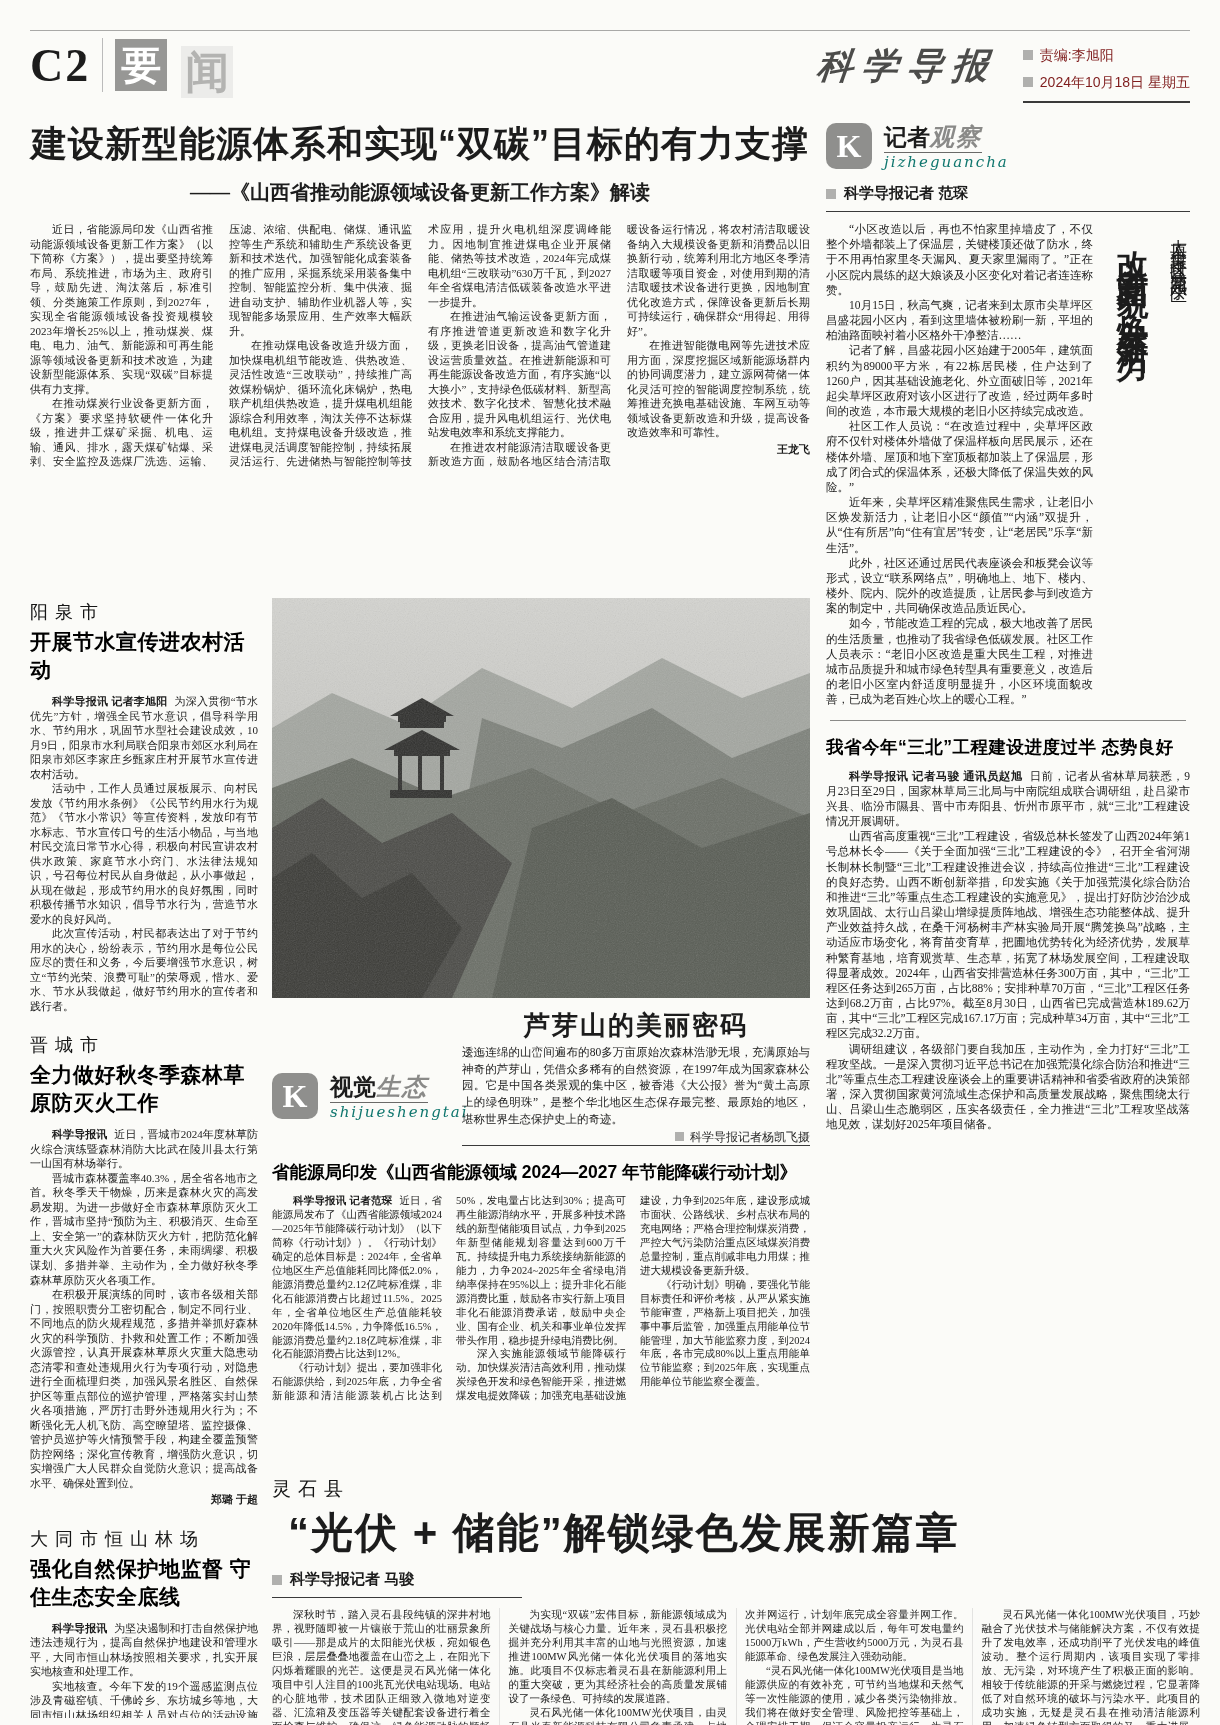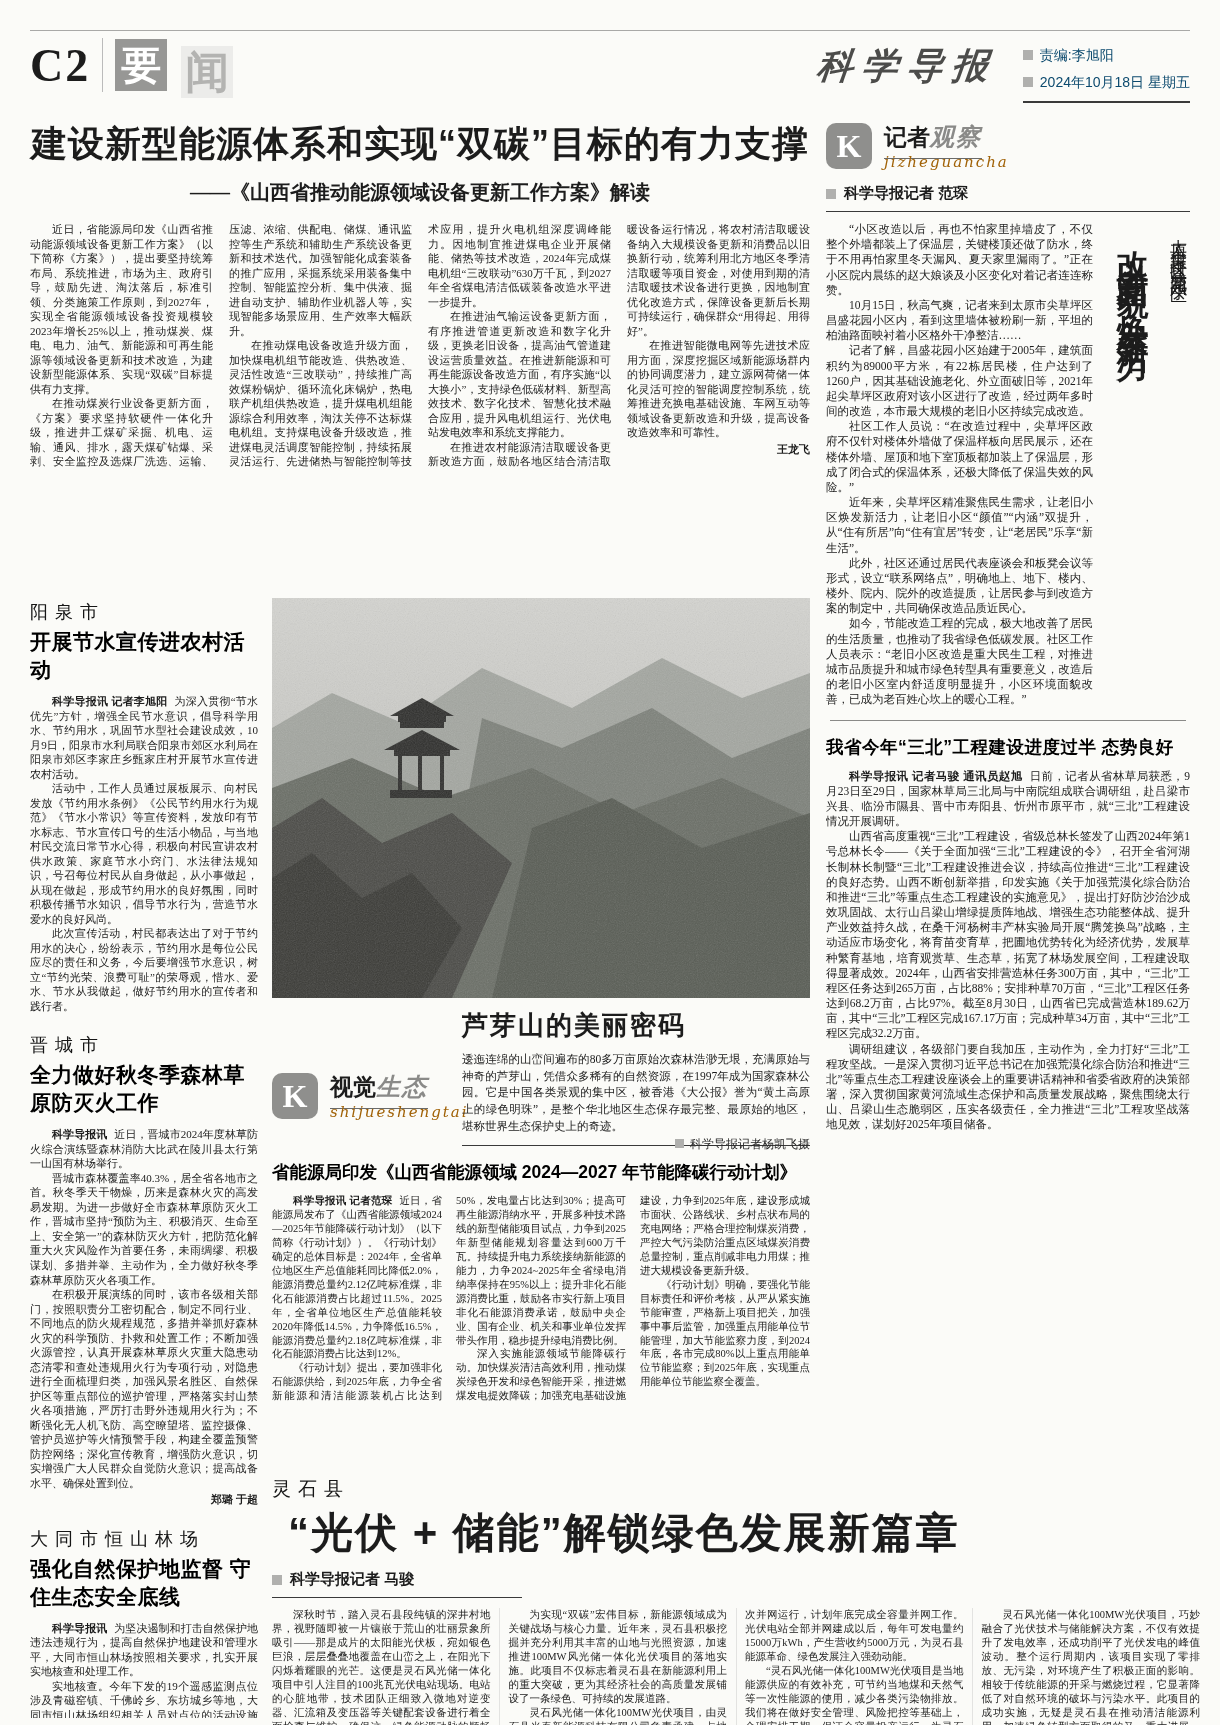--- a/index.html
+++ b/index.html
@@ -11,21 +11,21 @@
   .hdr{position:absolute;left:30px;top:38px;width:1160px;height:72px;display:flex;justify-content:space-between;align-items:flex-start;}
   .hdr-left{display:flex;align-items:center;gap:12px;}
   .c2{font:700 46px "Liberation Serif",serif;letter-spacing:2px;}
   .vbar{width:1px;height:54px;background:#bbb;}
   .yao{display:inline-block;width:52px;height:52px;background:#979795;color:#fff;
        font:700 40px/52px "Liberation Sans",sans-serif;text-align:center;}
   .wen{display:inline-block;width:52px;height:52px;background:#ececea;color:#b3b3b1;
        font:700 44px/52px "Liberation Sans",sans-serif;text-align:center;transform:translateY(7px);margin-left:2px;}
   .hdr-right{display:flex;align-items:flex-start;gap:26px;padding-top:4px;}
   .masthead{font:700 italic 36px "DejaVu Serif",serif;color:#4c4c4a;letter-spacing:9px;transform:skewX(-6deg);}
-  .pubinfo{font:14px "Liberation Sans",sans-serif;color:#0c4a6e;line-height:1.9;text-align:center;}
+  .pubinfo{font:14px "Liberation Sans",sans-serif;color:#7f1d1d;line-height:1.9;text-align:center;}
   .pubinfo .row{display:flex;align-items:center;gap:7px;}
   .sq{display:inline-block;width:10px;height:10px;background:#b0b0ae;flex:none;}
   .pubrule{border-top:2px solid #3a3a3a;margin-top:6px;}
 
   
   .jbody{font-size:11px;line-height:1.32;text-align:justify;overflow:hidden;}
   .jbody p{margin:0;text-indent:2em;}
   .lead b{font-family:"Liberation Sans",sans-serif;font-weight:700;margin-right:7px;}
   .tail{font-weight:700;text-align:right;font-family:"Liberation Sans",sans-serif;margin-top:2px;}
   .kicker{font:400 18px "Liberation Sans",sans-serif;letter-spacing:7px;color:#161616;}
@@ -36,23 +36,23 @@
   .main-art h1{margin:0;text-align:center;font:700 36px/1.2 "Liberation Sans",sans-serif;letter-spacing:1px;}
   .main-sub{text-align:center;font:700 20px "Liberation Serif",serif;margin:14px 0 16px;}
   .main-body{height:340px;column-count:4;column-gap:16px;}
 
   
   .right-col{position:absolute;left:826px;top:118px;width:364px;height:1294px;display:flex;flex-direction:column;}
   .klogo-row{display:flex;align-items:center;gap:12px;height:56px;flex:none;}
   .klogo{width:46px;height:46px;background:#8f8f8d;border-radius:10px;color:#fff;flex:none;
          font:700 32px/46px "Liberation Serif",serif;text-align:center;}
   .klogo-text{border-bottom:0;}
-  .klogo-title{font:700 23px "Liberation Sans",sans-serif;border-bottom:1.5px solid #6a6a68;padding-bottom:8px;}
+  .klogo-title{font:700 23px "Liberation Sans",sans-serif;border-bottom:1.5px solid #6a6a68;padding-bottom:2px;}
   .klogo-title .script{font:700 italic 24px "DejaVu Serif",serif;color:#8a8a88;letter-spacing:2px;}
-  .klogo-sub{font:italic 15px "DejaVu Serif",serif;color:#a16207;letter-spacing:2px;}
+  .klogo-sub{font:italic 15px "DejaVu Serif",serif;color:#0f766e;letter-spacing:2px;}
   .byline-row{display:flex;align-items:center;gap:8px;font:700 15px "Liberation Sans",sans-serif;
               border-bottom:1.5px solid #3a3a3a;padding:10px 0 8px;margin-bottom:10px;flex:none;}
   .watch-body{font-size:11.5px;flex:none;max-height:630px;}
   .vhead{float:right;writing-mode:vertical-rl;height:474px;padding:4px 0 0 18px;}
   .vhead span{display:block;}
   .vh-small{font:400 17px "Liberation Sans",sans-serif;letter-spacing:4px;color:#1a1a1a;}
   .vh-big{font:700 32px "Liberation Sans",sans-serif;letter-spacing:9px;margin-right:12px;}
   .sep-line{border-top:1px solid #8a8a88;margin:12px 4px;flex:none;}
   .sanbei{flex:1;overflow:hidden;}
   .sanbei h2{margin:2px 0 10px;font-size:17.5px;letter-spacing:0.5px;white-space:nowrap;}
@@ -63,21 +63,21 @@
   .lc-art{margin-bottom:20px;}
   .lc-art h2{margin:4px 0 10px;font-size:21px;letter-spacing:0.5px;}
   .lc-art .jbody{font-size:11px;}
 
   
   .center-col{position:absolute;left:272px;top:598px;width:538px;}
   .photo{width:538px;height:400px;display:block;background:#9a9a98;}
   .photo-cap{display:flex;gap:20px;margin-top:10px;height:138px;}
   .cap-logo{flex:none;width:170px;display:flex;align-items:center;gap:12px;padding-top:38px;}
   .cap-right{flex:1;border-bottom:1.5px solid #3a3a3a;}
-  .cap-title{text-align:left;font:700 26px "Liberation Sans",sans-serif;letter-spacing:2px;margin:0 0 8px;}
+  .cap-title{text-align:center;font:700 26px "Liberation Sans",sans-serif;letter-spacing:2px;margin:0 0 1px;}
   .cap-text{font-size:11.5px;line-height:1.45;text-align:justify;}
   .cap-credit{text-align:right;font:12px "Liberation Sans",sans-serif;color:#2a2a2a;margin-top:2px;}
   .cap-credit .sq{width:9px;height:9px;margin-right:6px;}
   .energy{margin-top:14px;}
   .energy h2{margin:0 0 10px;font-size:17.5px;white-space:nowrap;}
   .energy .jbody{height:228px;column-count:3;column-gap:14px;font-size:10.5px;line-height:1.33;}
 
   
   .lingshi{position:absolute;left:272px;top:1476px;width:928px;height:300px;overflow:hidden;}
   .lingshi .kicker{font-size:19px;}

